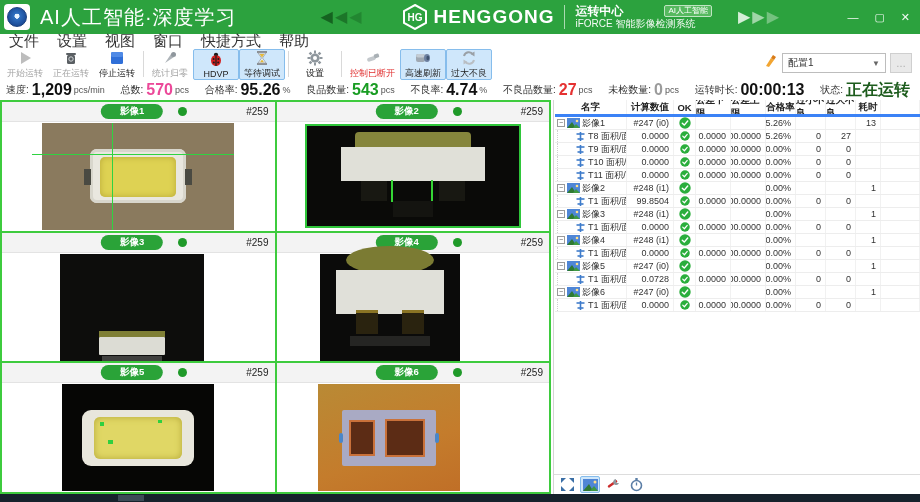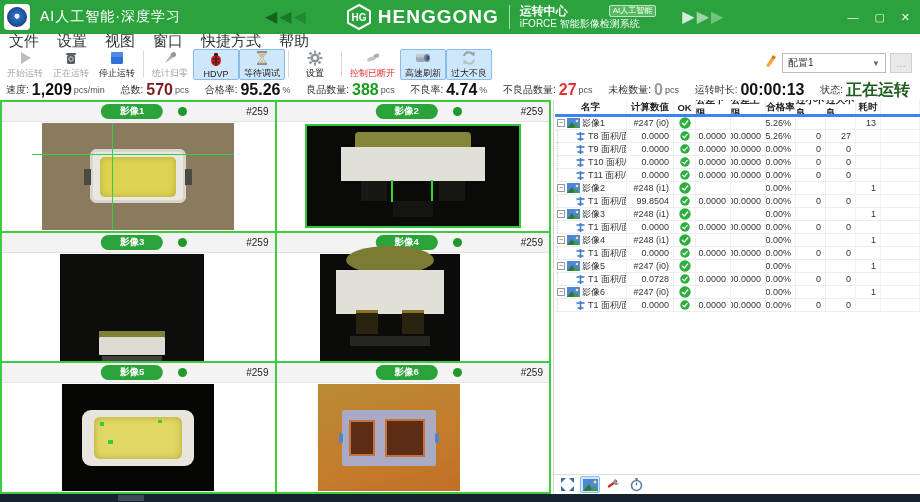--- a/index.html
+++ b/index.html
@@ -3,21 +3,21 @@
 <meta charset="utf-8">
 <style>
   * { margin:0; padding:0; box-sizing:border-box; }
   body { font-family:"Liberation Sans", sans-serif; background:#dfe3e6; }
   #app { position:relative; width:920px; height:502px; background:#ffffff; overflow:hidden; }
 
   
   .titlebar { position:absolute; left:0; top:0; width:920px; height:34px; background:#2ca23e; display:flex; align-items:center; color:#fff; }
   .appicon { width:26px; height:26px; margin-left:4px; background:#fff; border-radius:4px; display:flex; align-items:center; justify-content:center; flex:0 0 auto; }
   .appicon .globe { width:20px; height:20px; border-radius:50%; background:radial-gradient(circle at 50% 45%, #eaf4ff 18%, #2f6fc0 20%, #1d4f9c 65%, #123a77 100%); border:1px solid #1b3f7d; }
-  .wtitle { font-size:14px; margin-left:10px; letter-spacing:1px; white-space:nowrap; }
+  .wtitle { font-size:20px; margin-left:10px; letter-spacing:1px; white-space:nowrap; }
   .arrows { display:flex; gap:2px; font-size:16px; line-height:1; }
   .arrows.left { margin-left:84px; }
   .arrows.right { margin-left:26px; }
   .arrows span:nth-child(1){opacity:.95} .arrows span:nth-child(2){opacity:.65} .arrows span:nth-child(3){opacity:.4}
   .arrows.left span { color:#14601f; }
   .arrows.right span { color:#dff3e0; }
   .brandwrap { display:flex; align-items:center; margin-left:40px; gap:6px; }
   .hexmark { width:26px; height:26px; }
   .brandname { font-size:19px; font-weight:bold; letter-spacing:1px; white-space:nowrap; }
   .tbdivider { width:1px; height:24px; background:rgba(255,255,255,.6); margin:0 10px; }
@@ -269,31 +269,31 @@
   </div>
 
   <div class="statsbar">
       <div class="stat">
         <span class="slabel">速度:</span>
         <span class="svalue" style="color: rgb(17, 17, 17);">1,209</span>
         <span class="sunit">pcs/min</span>
       </div>
       <div class="stat">
         <span class="slabel">总数:</span>
-        <span class="svalue" style="color: #7f1d1d;">570</span>
+        <span class="svalue" style="color: #ec4899;">570</span>
         <span class="sunit">pcs</span>
       </div>
       <div class="stat">
         <span class="slabel">合格率:</span>
         <span class="svalue" style="color: rgb(17, 17, 17);">95.26</span>
         <span class="sunit">%</span>
       </div>
       <div class="stat">
         <span class="slabel">良品数量:</span>
-        <span class="svalue" style="color: rgb(24, 156, 34);">388</span>
+        <span class="svalue" style="color: rgb(24, 156, 34);">543</span>
         <span class="sunit">pcs</span>
       </div>
       <div class="stat">
         <span class="slabel">不良率:</span>
         <span class="svalue" style="color: rgb(17, 17, 17);">4.74</span>
         <span class="sunit">%</span>
       </div>
       <div class="stat">
         <span class="slabel">不良品数量:</span>
         <span class="svalue" style="color: rgb(229, 50, 50);">27</span>

